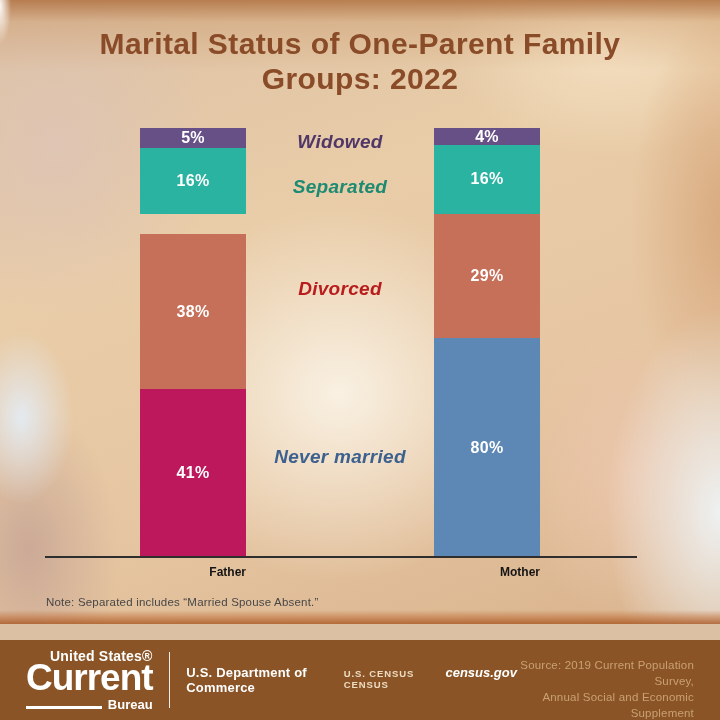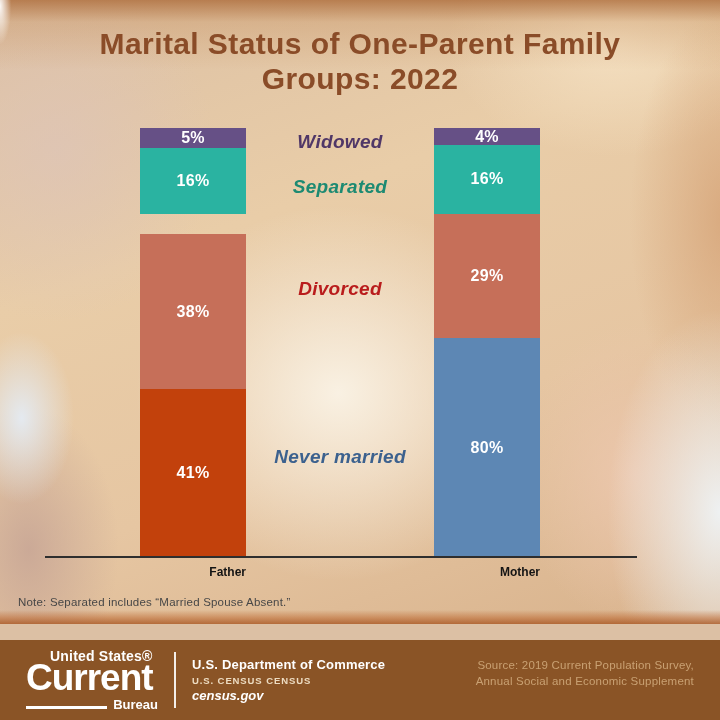--- a/index.html
+++ b/index.html
@@ -41,33 +41,33 @@
   .segment-value{color:#ffffff;font-weight:bold;font-size:16px;letter-spacing:.3px;}
   .series-label{
     position:absolute;left:246px;width:188px;text-align:center;
     font-weight:bold;font-size:19px;letter-spacing:.3px;font-style:italic;
   }
   .sl-0{top:131px;} .sl-1{top:176px;} .sl-2{top:278px;} .sl-3{top:446px;}
   .axis-line{position:absolute;left:45px;width:592px;top:556px;height:0;border-top:2px solid #2e2e2e;}
   .cat-label{position:absolute;top:565px;font-size:12px;font-weight:bold;color:#141414;text-align:right;}
   .cat-father{left:140px;width:106px;}
   .cat-mother{left:434px;width:106px;}
-  .note{position:absolute;left:18px;top:596px;font-size:11.5px;color:#474747;letter-spacing:.2px;}
+  .note{position:absolute;left:46px;top:596px;font-size:11.5px;color:#474747;letter-spacing:.2px;}
   .footer{
     position:absolute;left:0;right:0;bottom:0;height:80px;background:#8a5426;
     display:flex;align-items:center;padding:0 26px;box-sizing:border-box;color:#fff;
   }
   .logo{display:flex;flex-direction:column;width:132px;}
   .logo-us{font-size:14px;font-weight:bold;padding-left:24px;letter-spacing:.2px;margin-bottom:-5px;}
   .logo-census{font-size:37px;font-weight:bold;line-height:1;letter-spacing:-1px;}
   .logo-bottom{display:flex;align-items:flex-end;margin-top:1px;}
   .logo-line{flex:1;height:3px;background:#fff;margin-bottom:3px;margin-right:6px;}
   .logo-bureau{font-size:13px;font-weight:bold;}
   .footer-divider{width:2px;height:56px;background:rgba(255,255,255,.9);margin:0 16px 0 16px;}
-  .dept{display:flex;flex-direction:column;}
+  .dept{display:flex;flex-direction:row;gap:12px;}
   .dept-1{font-size:13px;font-weight:bold;letter-spacing:.2px;}
   .dept-2{font-size:9.5px;font-weight:bold;letter-spacing:.9px;color:#eddcc2;margin:3px 0 2px 0;}
   .dept-3{font-size:13px;font-weight:bold;font-style:italic;}
   .source{margin-left:auto;text-align:right;font-size:11.5px;line-height:1.4;color:#c9a173;align-self:flex-start;padding-top:17px;letter-spacing:.2px;}
 </style>
 </head>
 <body>
 
 <div class="poster">
   <div class="photo-bg"></div>
@@ -82,21 +82,21 @@
     <div class="bar bar-father">
         <div class="segment" style="height: 5%; background: rgb(102, 80, 134);">
           <span class="segment-value" style="color: rgb(255, 255, 255);">5%</span>
         </div>
         <div class="segment" style="height: 16%; background: rgb(42, 179, 161);">
           <span class="segment-value" style="color: rgb(255, 255, 255);">16%</span>
         </div>
         <div class="segment" style="height: 38%; background: rgb(198, 111, 89); margin-top: 20px;">
           <span class="segment-value" style="color: rgb(255, 255, 255);">38%</span>
         </div>
-        <div class="segment" style="height: 41%; background: #c2410c;">
+        <div class="segment" style="height: 41%; background: #be185d;">
           <span class="segment-value" style="color: rgb(255, 255, 255);">41%</span>
         </div>
       </div>
     <div class="bar bar-mother">
         <div class="segment" style="height: 4%; background: rgb(102, 80, 134);">
           <span class="segment-value" style="color: rgb(255, 255, 255);">4%</span>
         </div>
         <div class="segment" style="height: 16%; background: rgb(42, 179, 161);">
           <span class="segment-value" style="color: rgb(255, 255, 255);">16%</span>
         </div>

